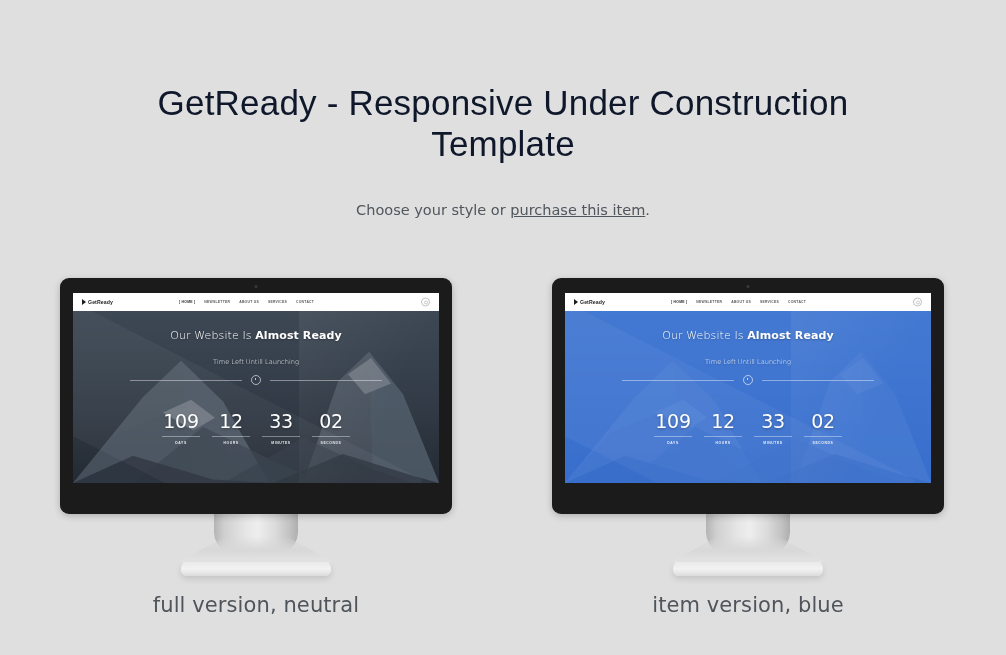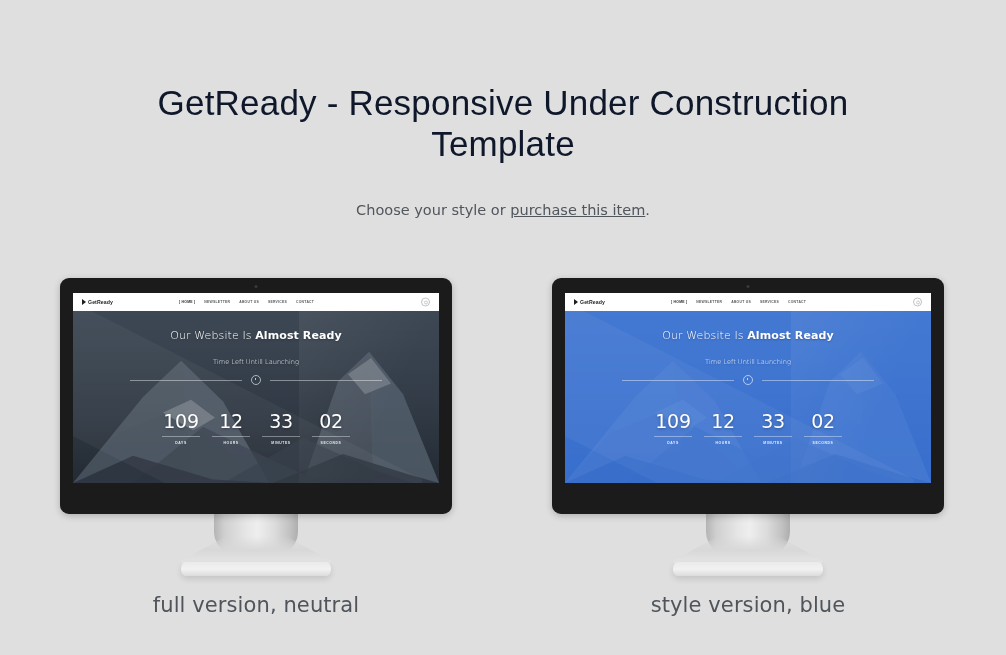--- a/index.html
+++ b/index.html
@@ -523,13 +523,13 @@
           </div>
         </div>
 
       </div>
     </div>
   </div>
 
 </div>
 
 <div class="caption left">full version, neutral</div>
-<div class="caption right">style version, blue</div>
+<div class="caption right">item version, blue</div>
 
 </body></html>

